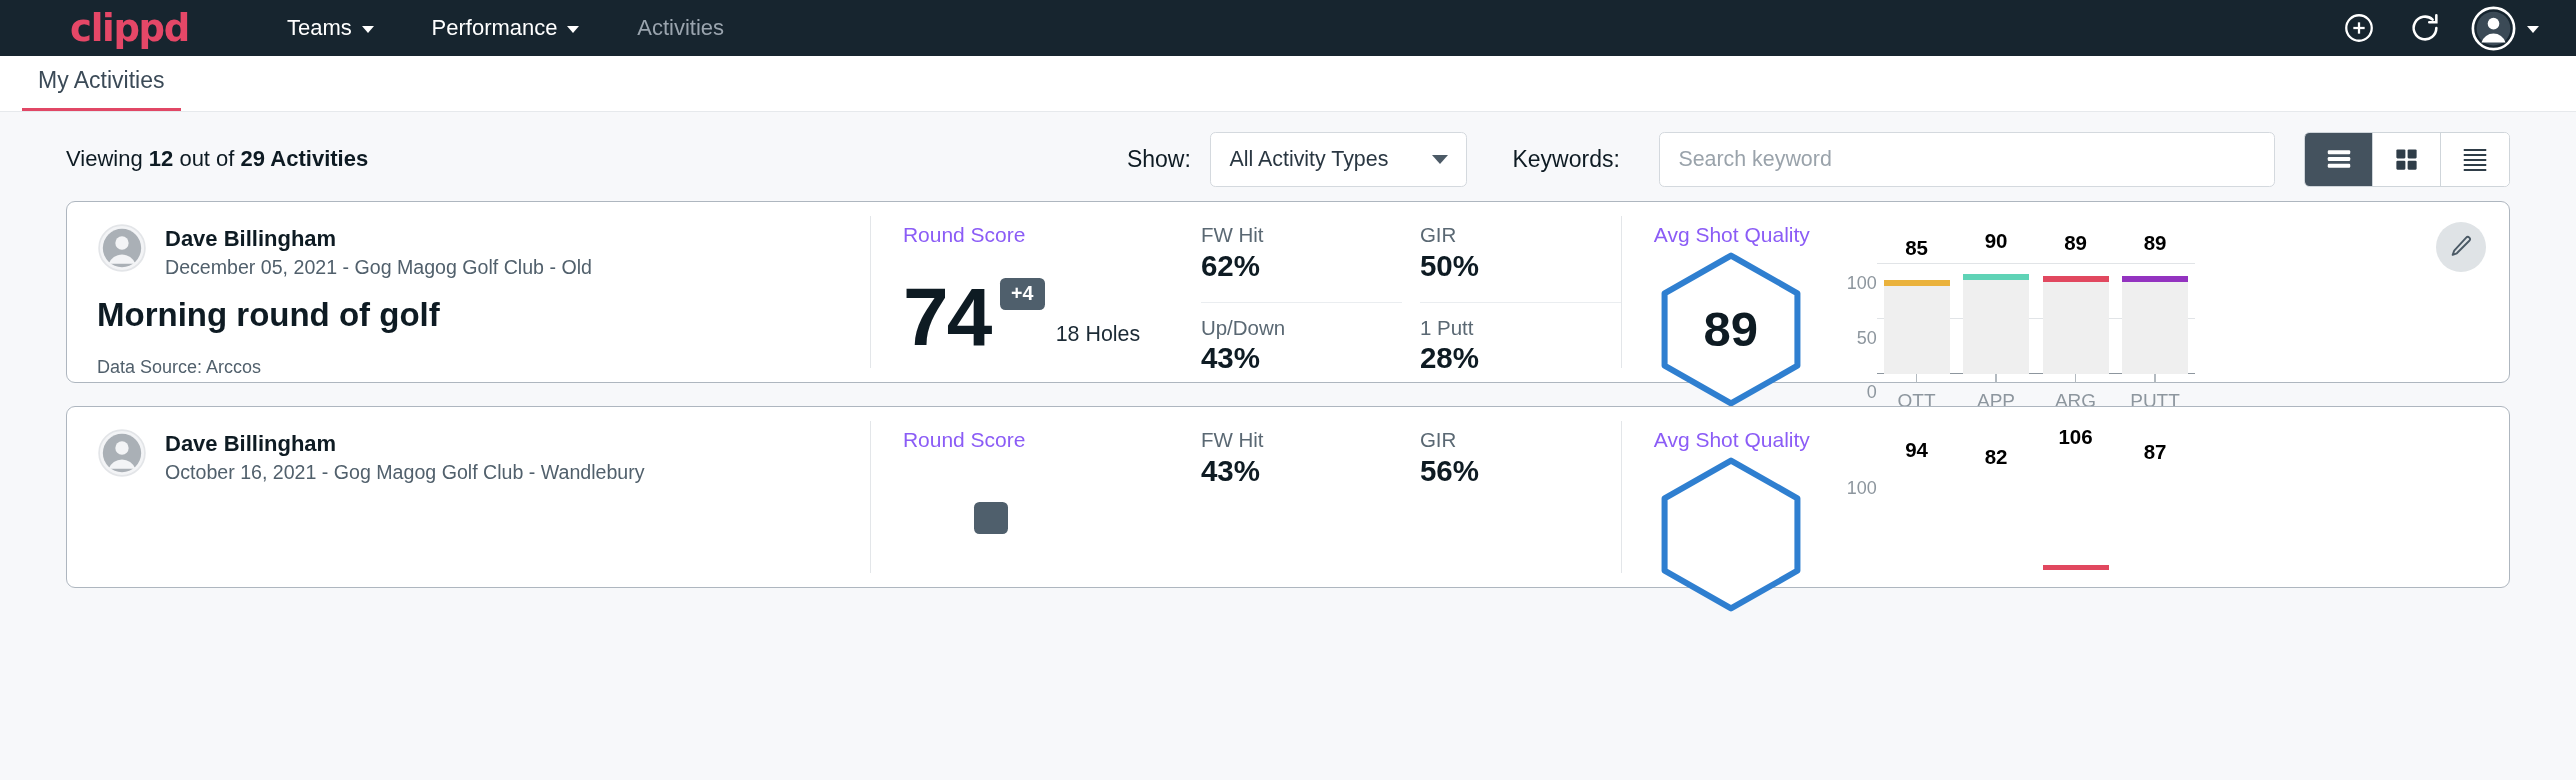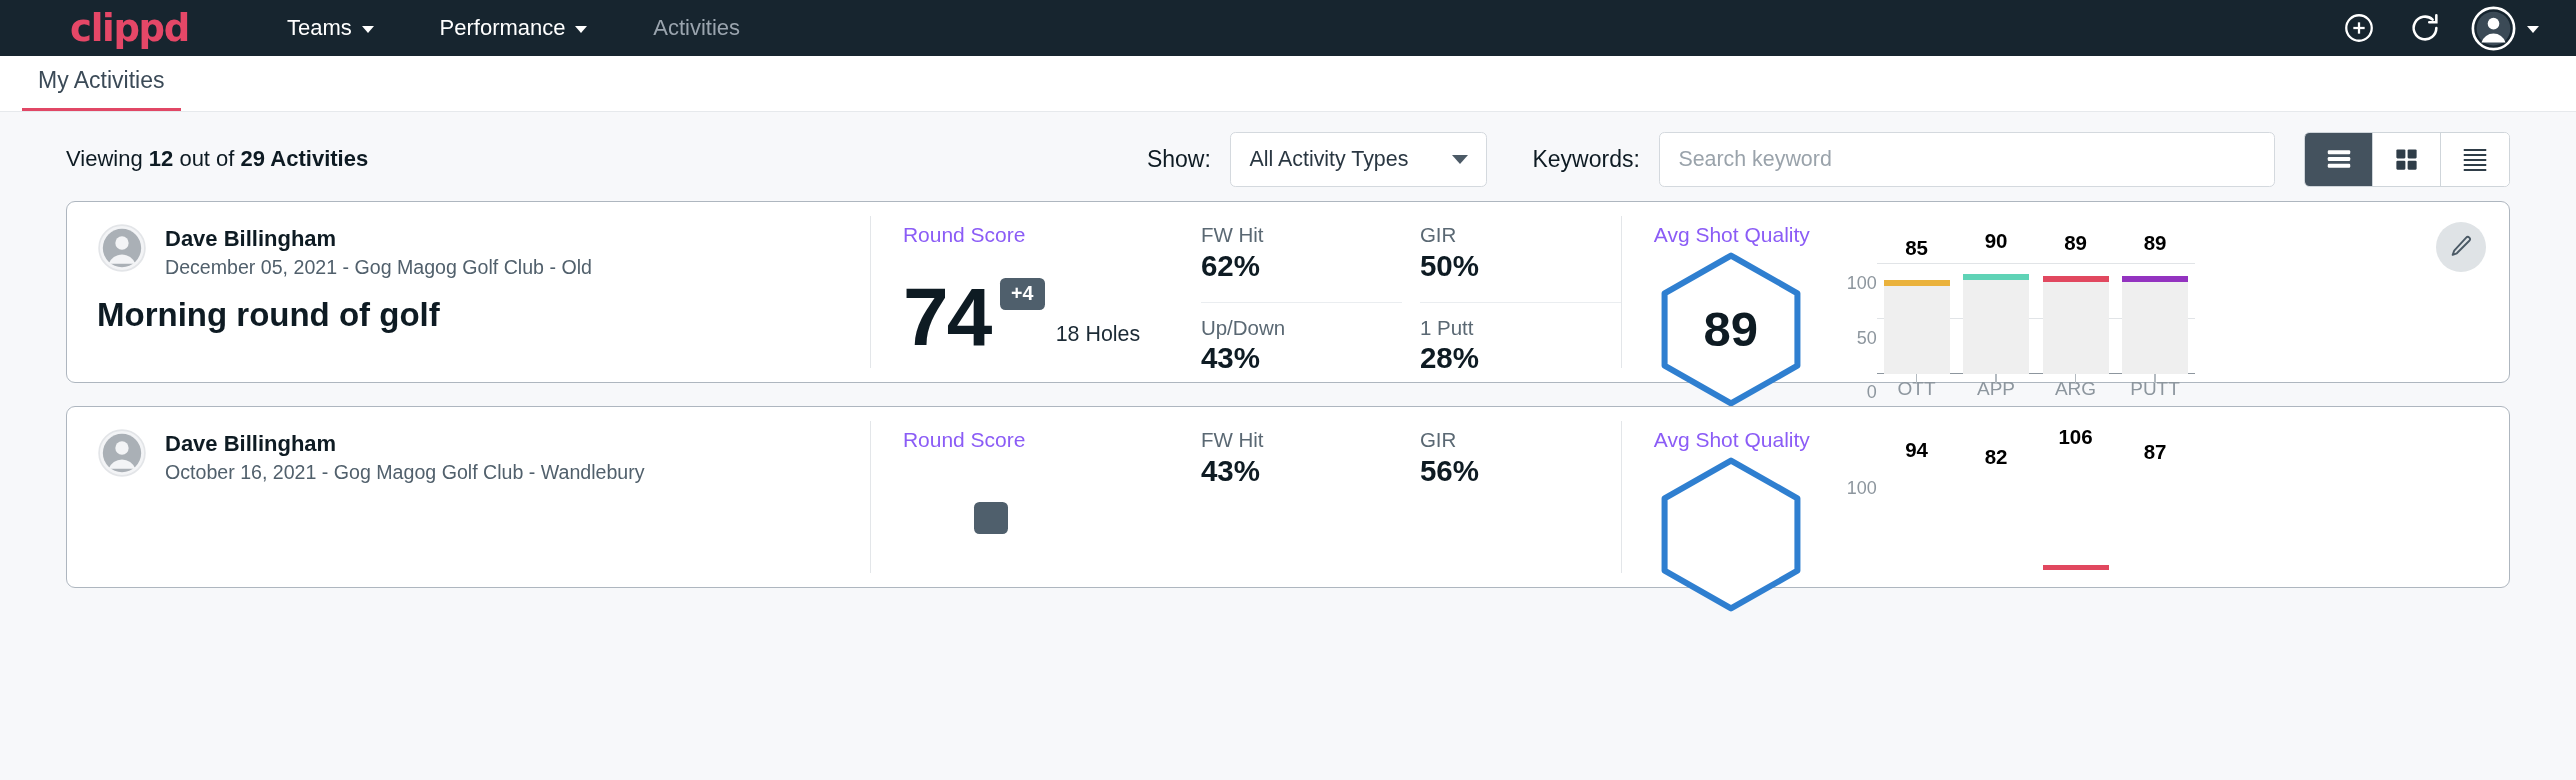--- a/index.html
+++ b/index.html
@@ -25,21 +25,21 @@
     font-size: 37px;
     font-weight: 700;
     color: #e8淡;
     color: #e54767;
     letter-spacing: -1.3px;
     font-family: "DejaVu Sans", sans-serif;
     line-height: 1;
     margin-right: 71px;
     user-select: none;
   }
-  .nav-links { display: flex; align-items: flex-end; gap: 12px; }
+  .nav-links { display: flex; align-items: flex-end; gap: 4px; }
   .nav-link {
     display: flex;
     align-items: center;
     gap: 9.8px;
     color: #ffffff;
     font-size: 22px;
     padding: 0 27px;
     cursor: pointer;
     white-space: nowrap;
   }
@@ -138,20 +138,21 @@
   .search-input {
     width: 616px; height: 55px;
     background: #fff;
     border: 0.9px solid #d4d9de;
     border-radius: 5.4px;
     padding: 0 18px;
     font-size: 21.4px;
     color: #2a3742;
     font-family: "Liberation Sans", sans-serif;
     outline: none;
+    margin-left: 20px;
   }
   .search-input::placeholder { color: #9aa3ab; }
 
   .viewtoggle {
     margin-left: 28.6px;
     display: flex;
     border: 0.9px solid #cfd5da;
     border-radius: 5.4px;
     overflow: hidden;
     height: 55px;
@@ -269,21 +270,21 @@
   .bar-col { width: 66px; position: relative; height: 100%; display: flex; flex-direction: column; justify-content: flex-end; }
   .bar {
     background: #efefef; width: 100%; position: relative;
   }
   .bar-cap { position: absolute; top: 0; left: 0; right: 0; height: 5.4px; }
   .bar-lbl {
     position: absolute; left: 0; right: 0; text-align: center;
     font-size: 20.5px; font-weight: 700; color: #000;
     top: -30px;
   }
-  .x-labels { display: flex; justify-content: space-around; width: 318px; margin-left: 39px; margin-top: 4px; }
+  .x-labels { display: flex; justify-content: space-around; width: 318px; margin-left: 39px; margin-top: 16px; }
   .x-lab { width: 62px; text-align: center; font-size: 19px; color: #8d969e; }
   .x-ticks { position: absolute; left: 39px; top: 111px; width: 318px; display: flex; justify-content: space-around; }
   .x-tick { width: 62px; display:flex; justify-content:center; }
   .x-tick i { display:block; width:1.8px; height:9px; background:#b3bac0; }
 
   .edit-btn {
     position: absolute;
     top: 19.6px; right: 23px;
     width: 50px; height: 50px;
     border-radius: 50%;
@@ -401,20 +402,21 @@
           <circle cx="12" cy="12" r="9.2" fill="#aab0b6"></circle>
           <circle cx="12" cy="9.6" r="3.2" fill="#f3f4f6"></circle>
           <path d="M5.6 19.6a6.8 6.8 0 0 1 12.8 0z" fill="#f3f4f6"></path>
         </svg>
         <div class="person-text">
           <div class="person-name">Dave Billingham</div>
           <div class="person-sub">December 05, 2021 - Gog Magog Golf Club - Old</div>
         </div>
       </div>
       <div class="card-title">Morning round of golf</div>
+      <div class="data-source">Data Source: Arccos</div>
     </div>
 
     <div class="vdiv"></div>
 
     <div class="card-score">
       <div class="sec-label">Round Score</div>
       <div class="score-row">
         <div class="score-big">74</div>
         <div class="score-badge">+4</div>
         <div class="score-holes">18 Holes</div>

